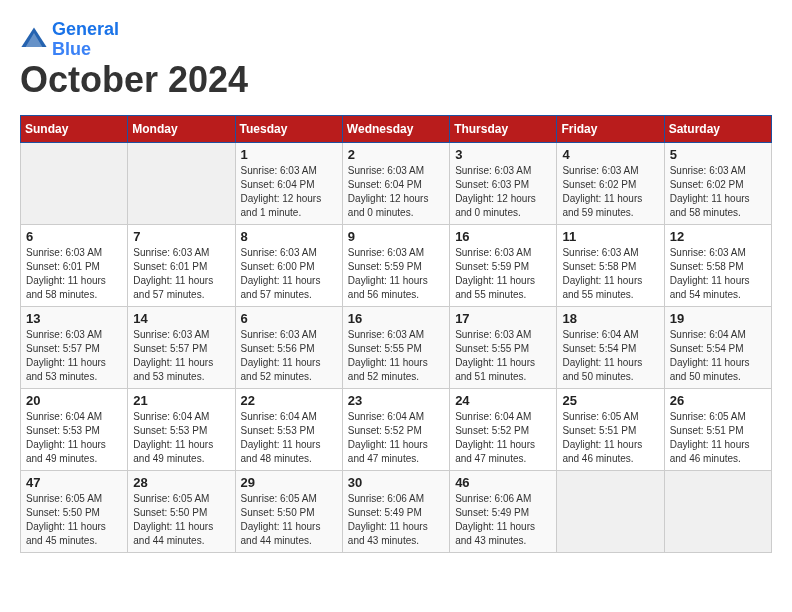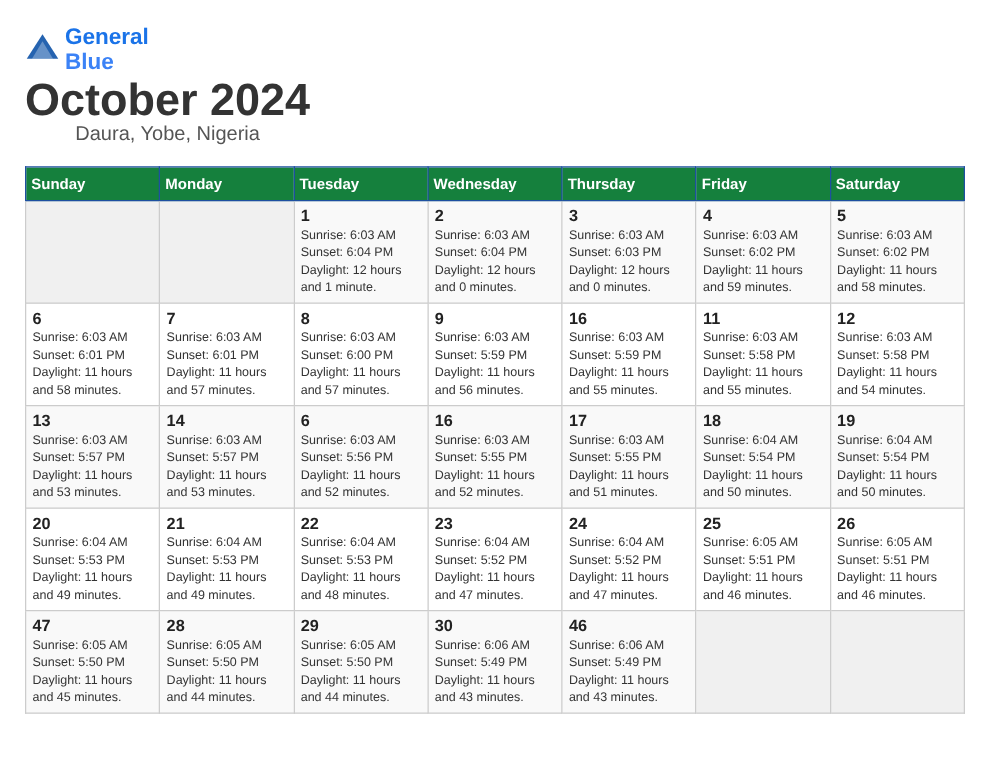--- a/index.html
+++ b/index.html
@@ -29,39 +29,39 @@
       line-height: 1.1;
     }
     .logo-text span {
       color: #1a73e8;
     }
     .logo-icon {
       width: 28px;
       height: 28px;
     }
     .title-block {
-      text-align: center;
+      text-align: left;
     }
     .main-title {
       font-size: 36px;
       font-weight: bold;
       color: #333;
       line-height: 1.1;
     }
     .sub-title {
       font-size: 16px;
       color: #555;
     }
     table {
       width: 100%;
       border-collapse: collapse;
       font-size: 11px;
     }
     thead tr th {
-      background-color: #15803d;
+      background-color: #b91c1c;
       color: #fff;
       padding: 6px 4px;
       text-align: left;
       font-size: 12px;
       font-weight: bold;
       border: 1px solid #1e50a0;
     }
     tbody tr td {
       border: 1px solid #ccc;
       vertical-align: top;
@@ -101,21 +101,20 @@
       <polygon points="20,2 38,30 2,30" fill="#2563b0"></polygon>
       <polygon points="20,10 32,30 8,30" fill="#fff" opacity="0.3"></polygon>
     </svg>
     <div class="logo-text">
       <div><span>General</span></div>
       <div><span style="color:#3b82f6">Blue</span></div>
     </div>
   </div>
   <div class="title-block">
     <div class="main-title">October 2024</div>
-    <div class="sub-title">Daura, Yobe, Nigeria</div>
   </div>
 </div>
 
 <table>
   <thead>
     <tr>
       <th>Sunday</th>
       <th>Monday</th>
       <th>Tuesday</th>
       <th>Wednesday</th>

